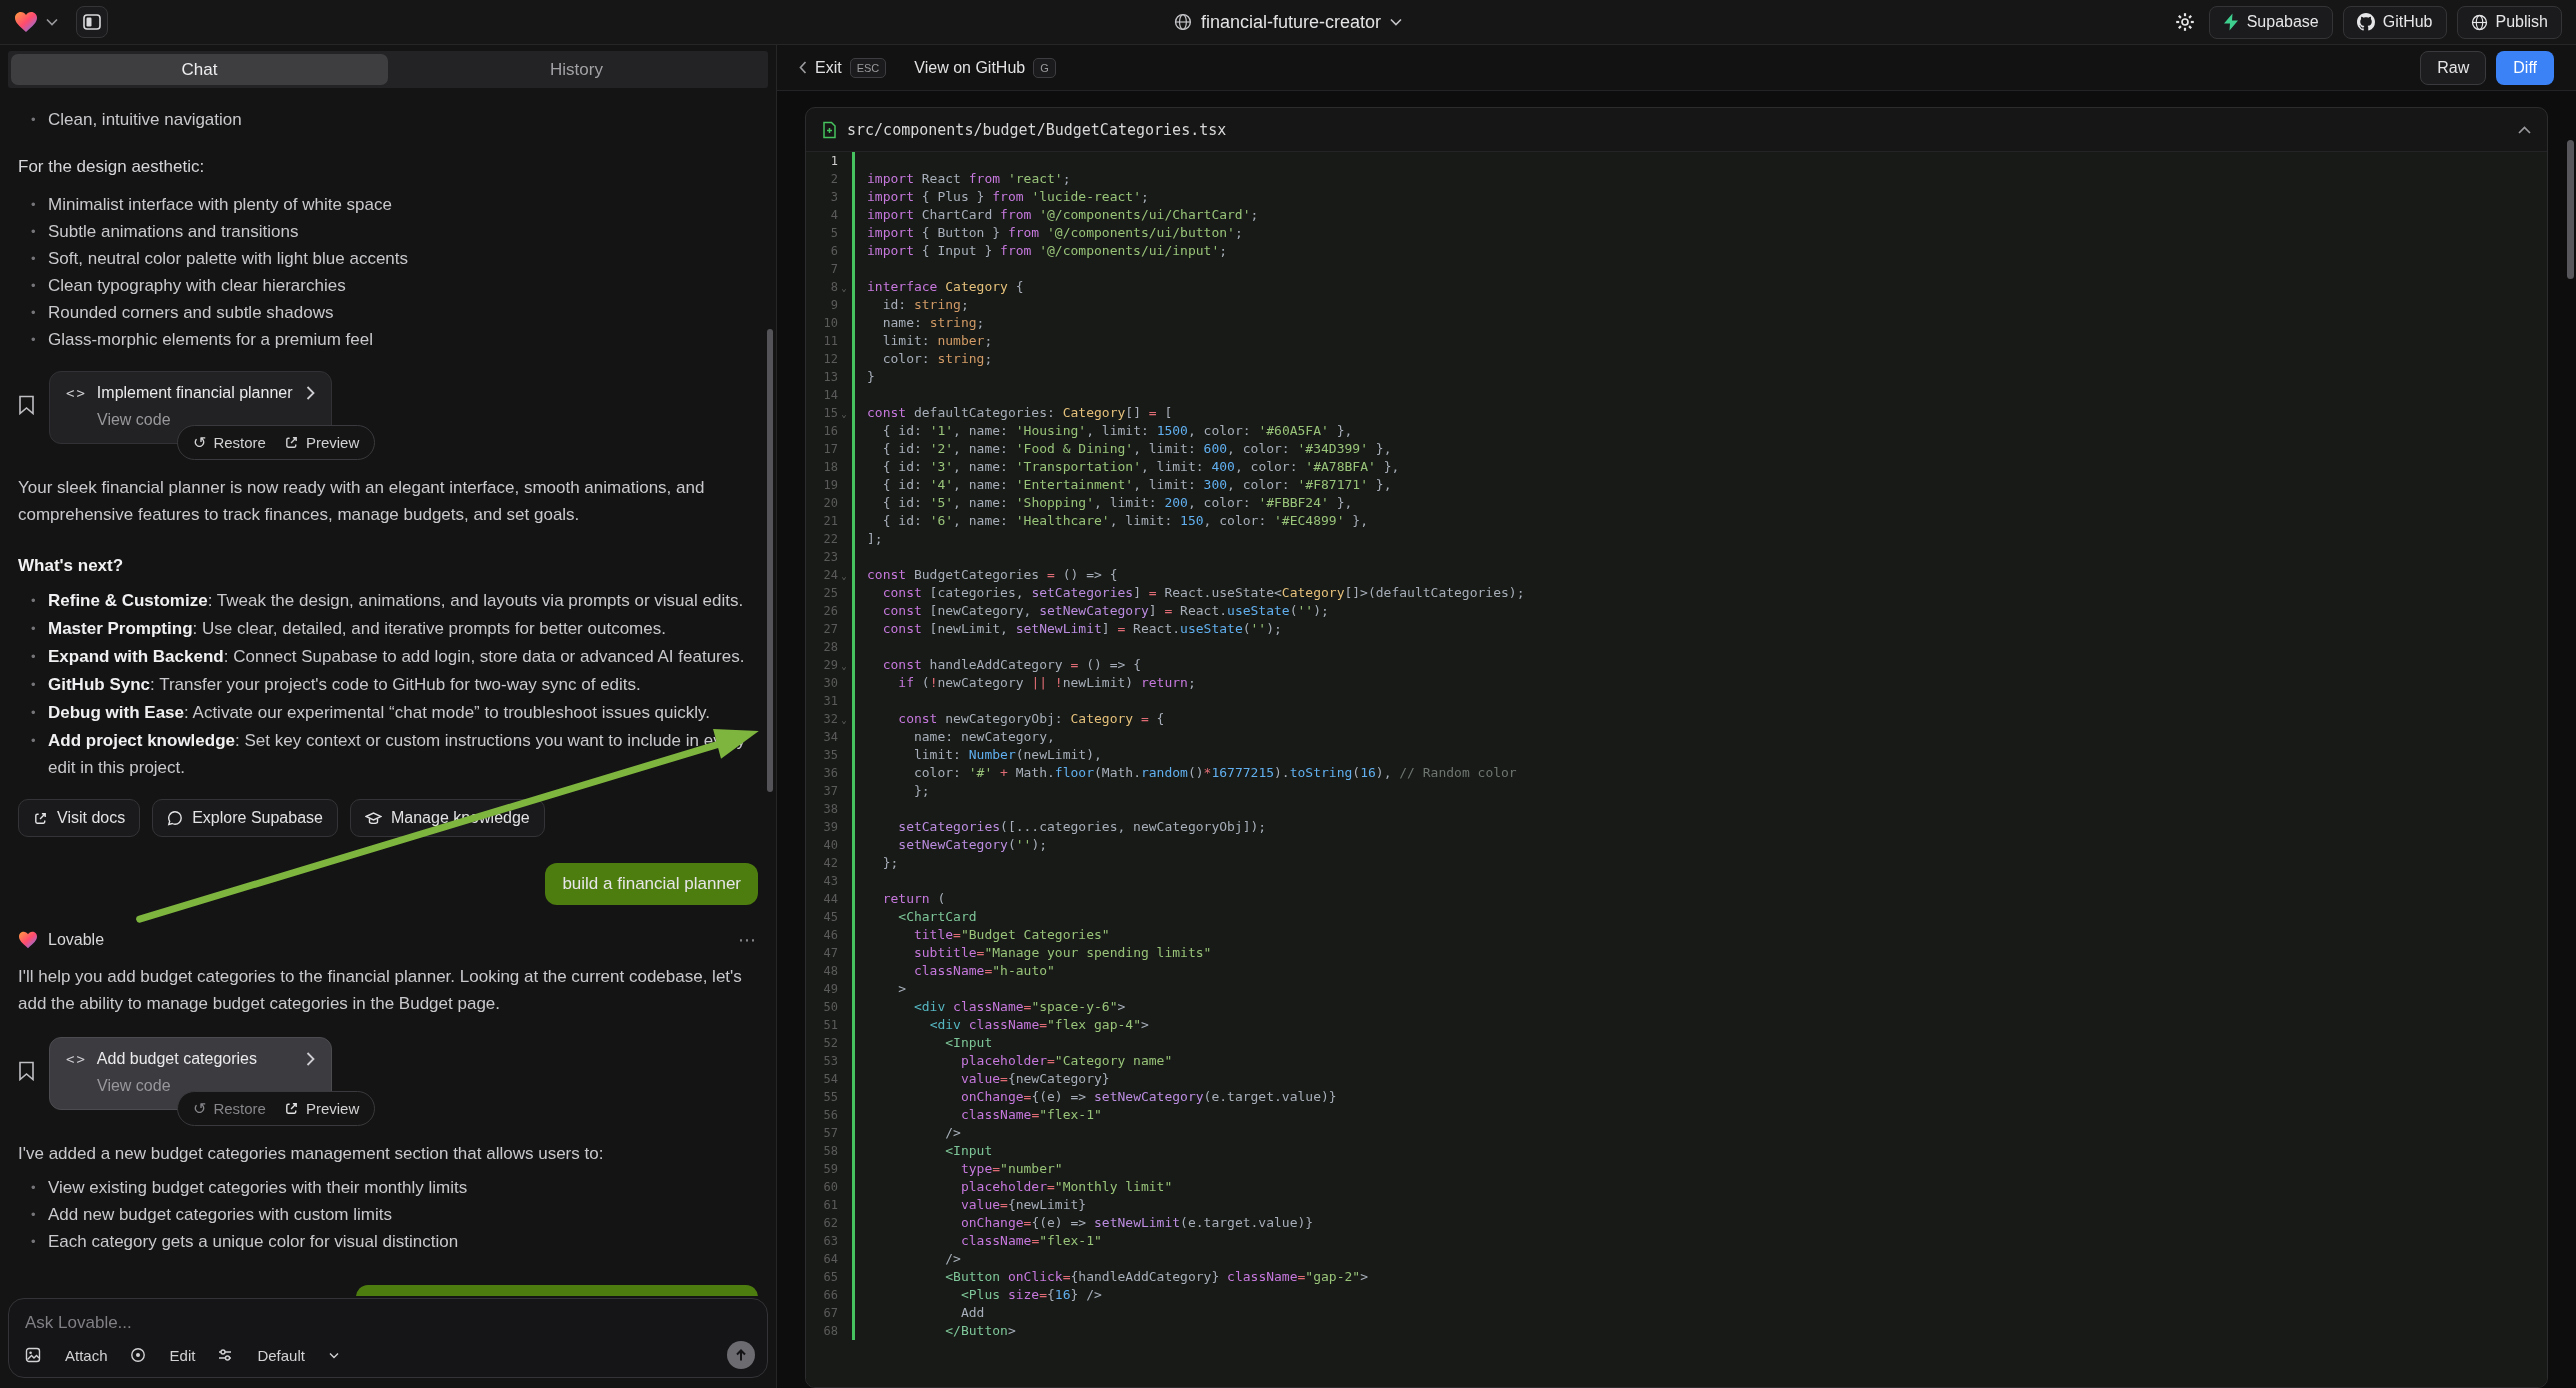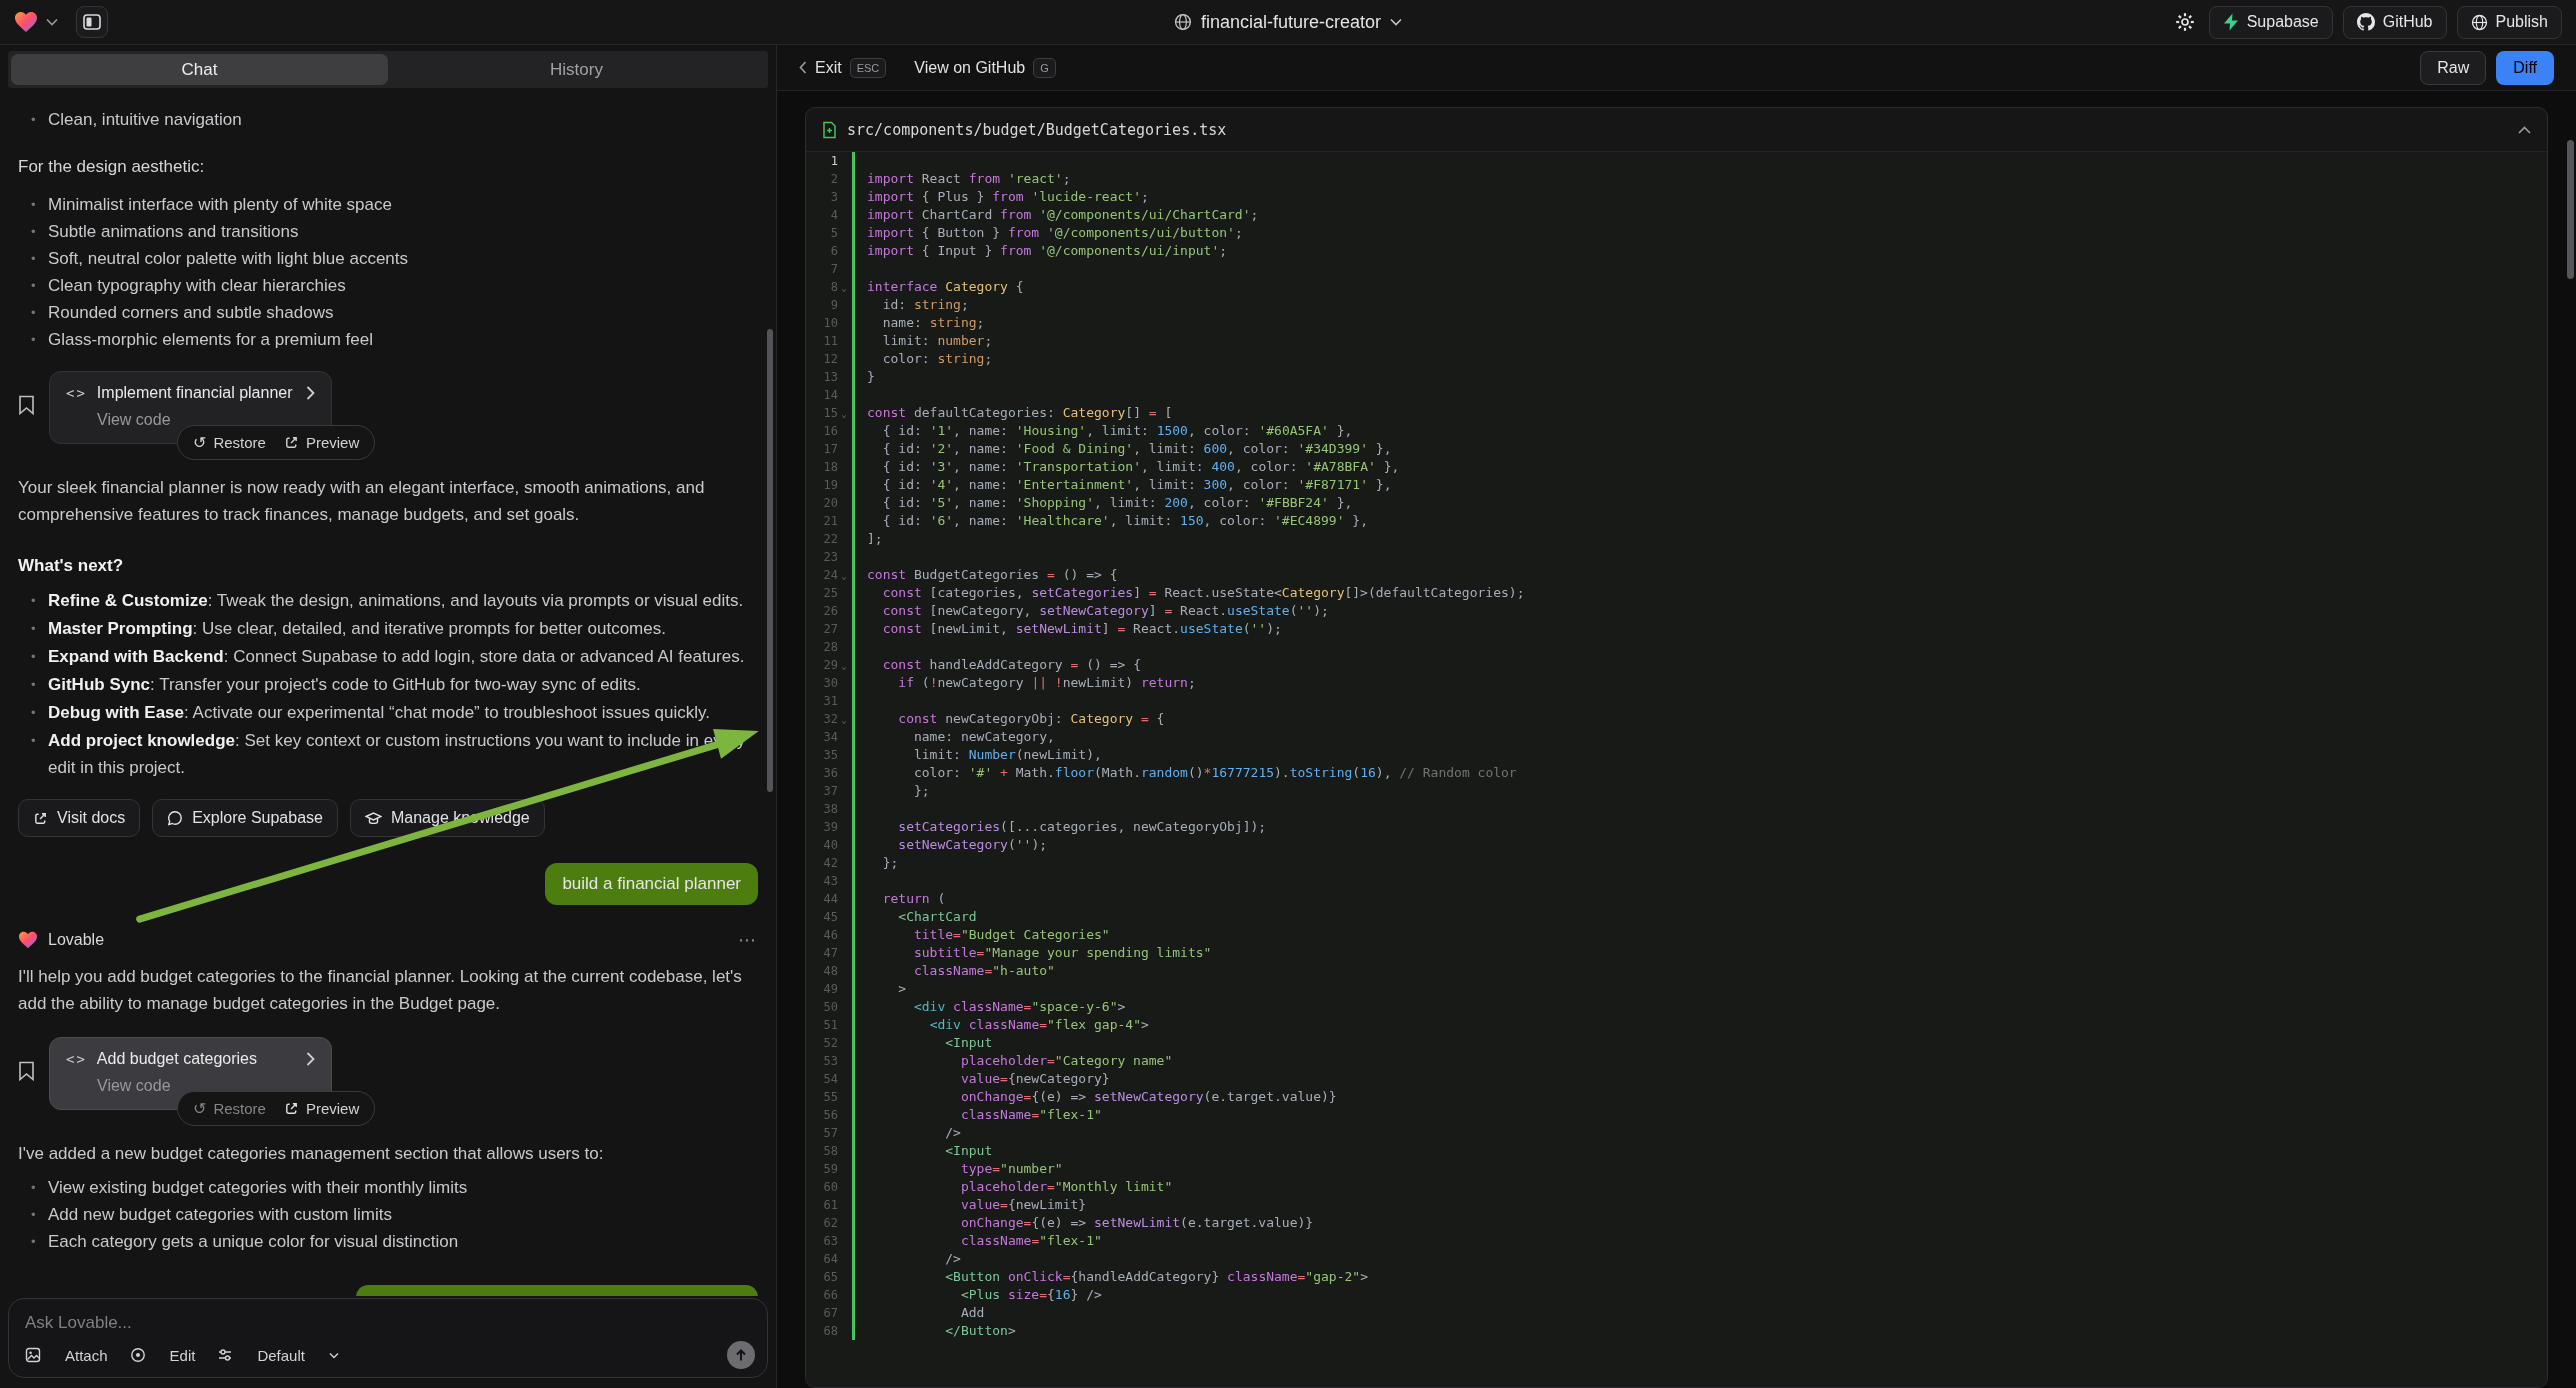--- a/index.html
+++ b/index.html
@@ -94,21 +94,21 @@
                 border-left:1px solid #262626; }
   .code-header { height:46px; display:flex; align-items:center; padding:0 22px; border-bottom:1px solid #232325;
                  background:#121212; }
   .hd-item { display:flex; align-items:center; gap:8px; color:#e2e2e4; font-size:16px; cursor:pointer; }
   .hd-gap { width:28px; }
   .kbd { border:1px solid #3d3d41; border-radius:5px; background:#1b1b1d; color:#9a9a9e; font-size:11px;
          padding:2px 6px; line-height:14px; }
   .hd-right { margin-left:auto; display:flex; gap:10px; }
   .btn-raw { height:34px; padding:0 16px; border-radius:8px; border:1px solid #3a3a3e; background:#1d1d1f;
              color:#e4e4e6; font-size:16px; display:flex; align-items:center; cursor:pointer; }
-  .btn-diff { height:34px; padding:0 17px; border-radius:8px; background:#3b82f6; color:#000000; font-size:16px;
+  .btn-diff { height:34px; padding:0 17px; border-radius:8px; background:#3b82f6; color:#ffffff; font-size:16px;
               display:flex; align-items:center; cursor:pointer; }
 
   .code-body { padding:16px 28px 0; height:calc(100% - 46px); }
   .file-card { border:1px solid #2c2c2e; border-radius:10px; overflow:hidden; background:#161616; height:100%; }
   .file-head { height:44px; display:flex; align-items:center; gap:10px; padding:0 16px; border-bottom:1px solid #242426; }
   .file-path { font-family:"DejaVu Sans Mono", monospace; font-size:15px; color:#d8d8da; }
   .file-collapse { margin-left:auto; color:#9a9a9e; cursor:pointer; }
   .code-area { background:#171a16; height:calc(100% - 44px); overflow:hidden;
                font-family:"DejaVu Sans Mono", monospace; font-size:13px; }
   .cl { display:flex; height:18px; line-height:18px; white-space:pre; }

